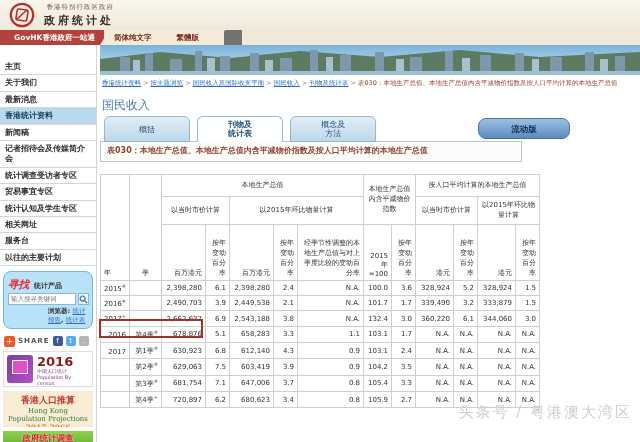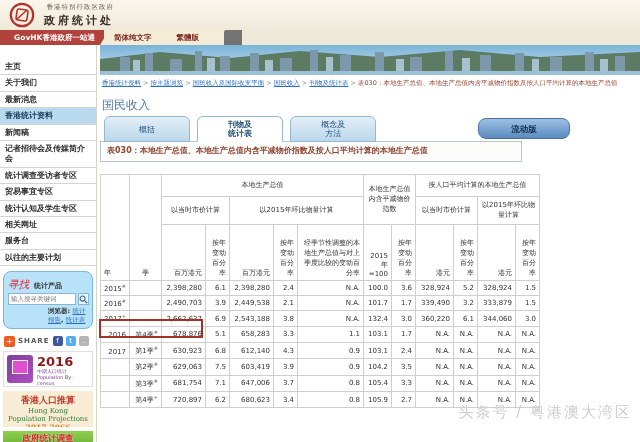--- a/index.html
+++ b/index.html
@@ -26,21 +26,21 @@
 
   
   .content { display:flex; height:397px; }
 
   
   .sidebar { width:97px; background:#fff; border-right:1px solid #d8d4c8; padding-top:14px; overflow:hidden; flex:none; }
   .side-item { font-size:8px; font-weight:bold; color:#2d2d2d; padding:3px 5px 2px 5px; border-bottom:1px solid #d5d5d5; line-height:1.3; cursor:pointer; }
   .side-item.active { background:#b8d9ee; color:#1c3d5c; }
   .search-box { margin:5px 3px 0 3px; background:#b8e2f8; border:1px solid #74b9e0; border-radius:8px; padding:3px 4px; }
   .search-title { line-height:1; margin-bottom:2px; }
-  .search-title .big { font-size:10.5px; font-weight:normal; font-style:italic; color:#e8262d; }
+  .search-title .big { font-size:10.5px; font-weight:bold; font-style:italic; color:#e8262d; }
   .search-title .small { font-size:7px; color:#333; font-weight:bold; }
   .search-row { display:flex; align-items:center; gap:2px; }
   .search-input { width:68px; height:12px; font-size:6.5px; border:1px solid #8ab6cf; padding:0 2px; background:#fff; color:#444;
                   font-family:"DejaVu Sans","Liberation Sans",sans-serif; }
   .search-btn { width:13px; height:12px; background:#e9f4fb; border:1px solid #8ab6cf; display:flex; align-items:center; justify-content:center; cursor:pointer; }
   .browse-line { font-size:6.5px; margin-top:2px; line-height:1.35; color:#333; font-weight:bold;margin-left:40px; }
   .browse-line a { color:#2a6fc9; text-decoration:underline; font-weight:normal; cursor:pointer; }
   .share-bar { display:flex; align-items:center; gap:3px; margin:7px 4px 0 4px; }
   .share-plus { width:11px; height:11px; background:#f05a23; color:#fff; font-size:9px; line-height:11px; text-align:center; border-radius:2px; cursor:pointer; }
   .share-label { font-size:7px; font-weight:bold; color:#555; letter-spacing:1px; }

